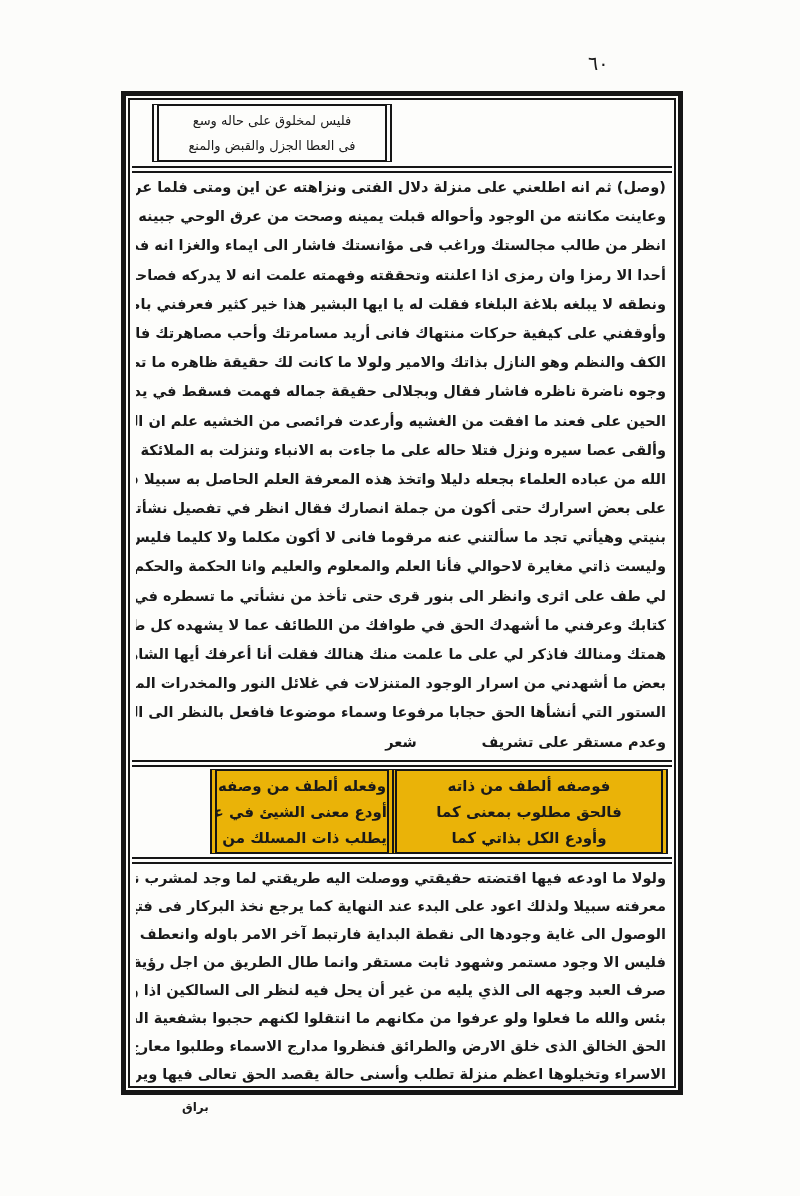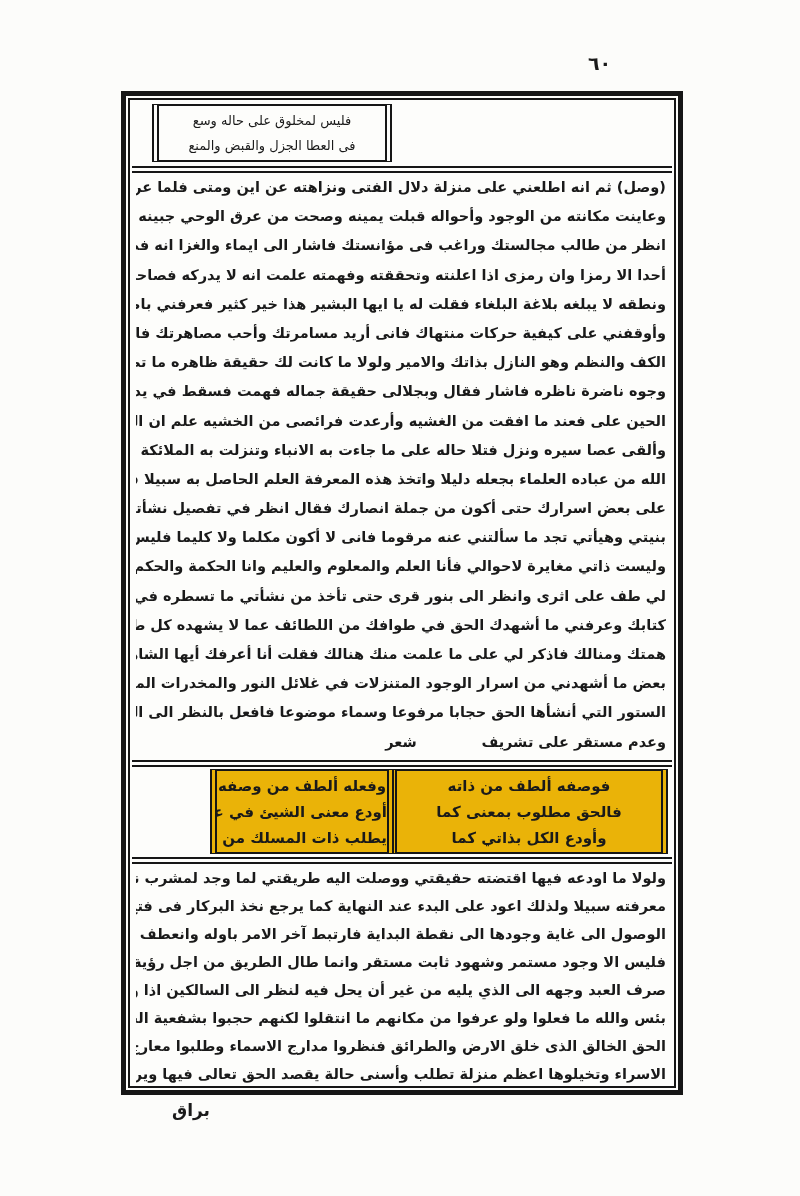--- a/index.html
+++ b/index.html
@@ -3,21 +3,21 @@
 <meta charset="utf-8">
 <style>
   html,body{margin:0;padding:0;}
   body{
     width:800px;height:1196px;position:relative;overflow:hidden;
     background:#fcfcfa;color:#1a1a1a;
     font-family:"DejaVu Sans", sans-serif;
   }
   .page-number{
     position:absolute;left:588px;top:52px;
-    font-size:19px;font-weight:bold;direction:rtl;
+    font-size:19px;font-weight:normal;direction:rtl;
   }
   .frame{
     position:absolute;left:121px;top:91px;width:562px;height:1004px;
     box-sizing:border-box;border:5px solid #161616;background:#fdfdfb;
   }
   .frame-inner{position:absolute;inset:2px;border:2px solid #161616;}
   .content{position:absolute;inset:2px;direction:rtl;overflow:hidden;}
 
   
   .vbox{
@@ -56,22 +56,22 @@
     border-top:2px solid #161616;border-bottom:2px solid #161616;
     border-left:7px double #161616;border-right:7px double #161616;
     display:flex;flex-direction:column;justify-content:center;text-align:center;
     background:#eab308;
   }
   .mvbox-r{right:4px;width:278px;}
   .mvbox-l{left:78px;width:184px;}
   .mvline{font-size:15px;font-weight:bold;line-height:26px;white-space:nowrap;overflow:hidden;}
 
   .catchword{
-    position:absolute;left:172px;top:1100px;
-    font-size:17px;font-weight:bold;direction:rtl;
+    position:absolute;left:182px;top:1100px;
+    font-size:12px;font-weight:bold;direction:rtl;
   }
 </style>
 </head>
 <body>
 
 <div>
 
   <div class="page-number">٦٠</div>
 
   <div class="frame">

